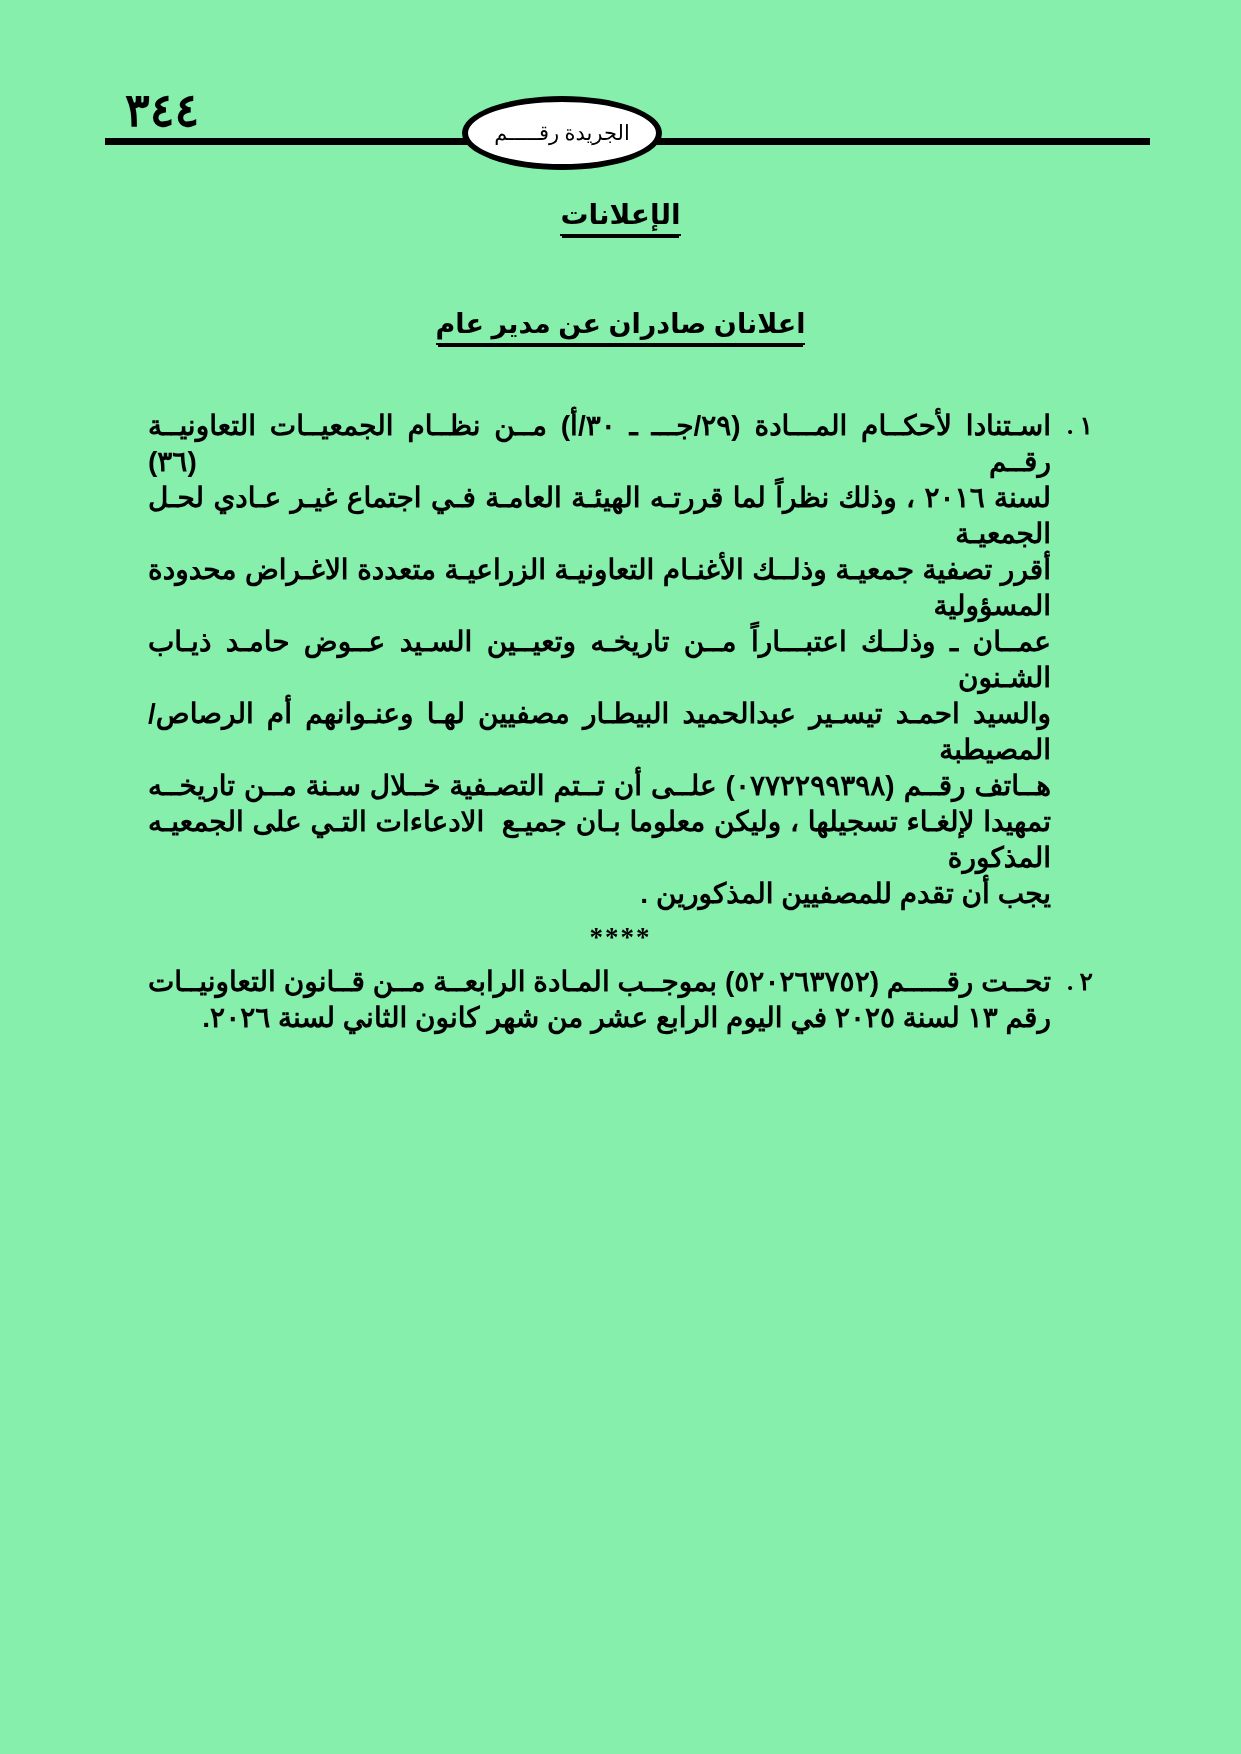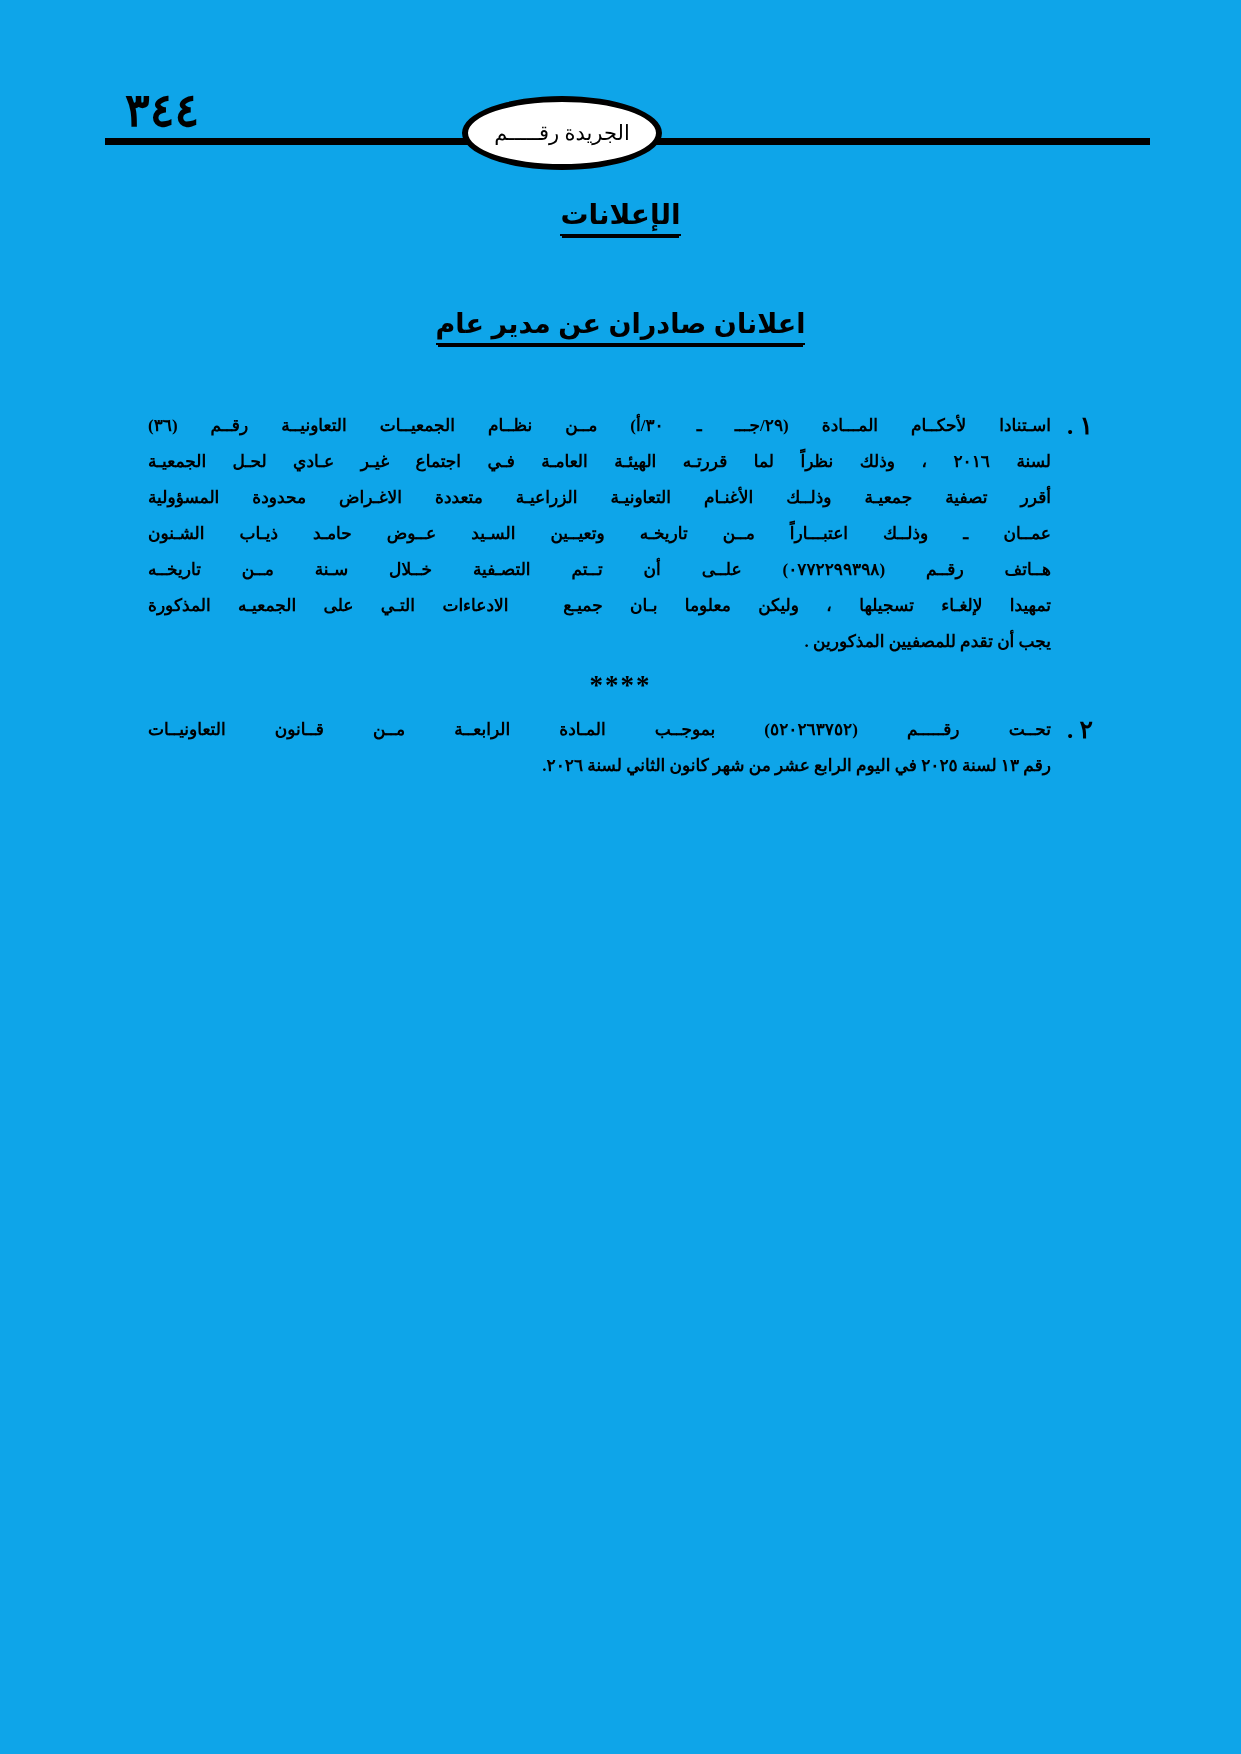--- a/index.html
+++ b/index.html
@@ -9,21 +9,21 @@
   }
   body {
     font-family: "Liberation Serif", "DejaVu Serif", serif;
     color: #000000;
   }
   .page {
     position: relative;
     width: 1241px;
     height: 1754px;
     margin: 0 auto;
-    background: #0ea5e9;
+    background: #86efac;
     overflow: hidden;
     box-sizing: border-box;
   }
 
   
   .header {
     position: absolute;
     top: 96px;
     left: 0;
     width: 1241px;
@@ -130,22 +130,22 @@
     text-align: right;
     padding-left: 6px;
     box-sizing: border-box;
     direction: rtl;
   }
   .item-body {
     flex: 1 1 auto;
     direction: rtl;
   }
   .para-line {
-    font-family: Liberation Serif, serif;
-    font-size: 17px;
+    font-family: Liberation Sans, sans-serif;
+    font-size: 28px;
     font-weight: 700;
     line-height: 36px;
     direction: rtl;
     text-align: justify;
     text-align-last: justify;
     white-space: pre-wrap;
   }
   .para-line.last {
     text-align-last: right;
   }
@@ -188,20 +188,21 @@
 
   <div class="body-block">
 
     <div class="item">
       <div class="item-marker">١ .</div>
       <div class="item-body">
         <div class="para-line">اسـتنادا لأحكــام المـــادة (٢٩/جـــ ـ ٣٠/أ) مــن نظــام الجمعيــات التعاونيــة رقــم (٣٦)</div>
         <div class="para-line">لسنة ٢٠١٦ ، وذلك نظراً لما قررتـه الهيئـة العامـة فـي اجتماع غيـر عـادي لحـل الجمعيـة</div>
         <div class="para-line">أقرر تصفية جمعيـة وذلــك الأغنـام التعاونيـة الزراعيـة متعددة الاغـراض محدودة المسؤولية</div>
         <div class="para-line">عمــان ـ وذلــك اعتبـــاراً مــن تاريخـه وتعيــين السـيد عــوض حامـد ذيـاب الشـنون</div>
+        <div class="para-line">والسيد احمـد تيسـير عبدالحميد البيطـار مصفيين لهـا وعنـوانهم أم الرصاص/المصيطبة</div>
         <div class="para-line">هــاتف رقــم (٠٧٧٢٢٩٩٣٩٨) علــى أن تــتم التصـفية خــلال سـنة مــن تاريخــه</div>
         <div class="para-line">تمهيدا لإلغـاء تسجيلها ، وليكن معلوما بـان جميـع  الادعاءات التـي على الجمعيـه المذكورة</div>
         <div class="para-line last">يجب أن تقدم للمصفيين المذكورين .</div>
       </div>
     </div>
 
     <div class="gap-stars-top"></div>
     <div class="stars">****</div>
     <div class="gap-stars-bottom"></div>
 

